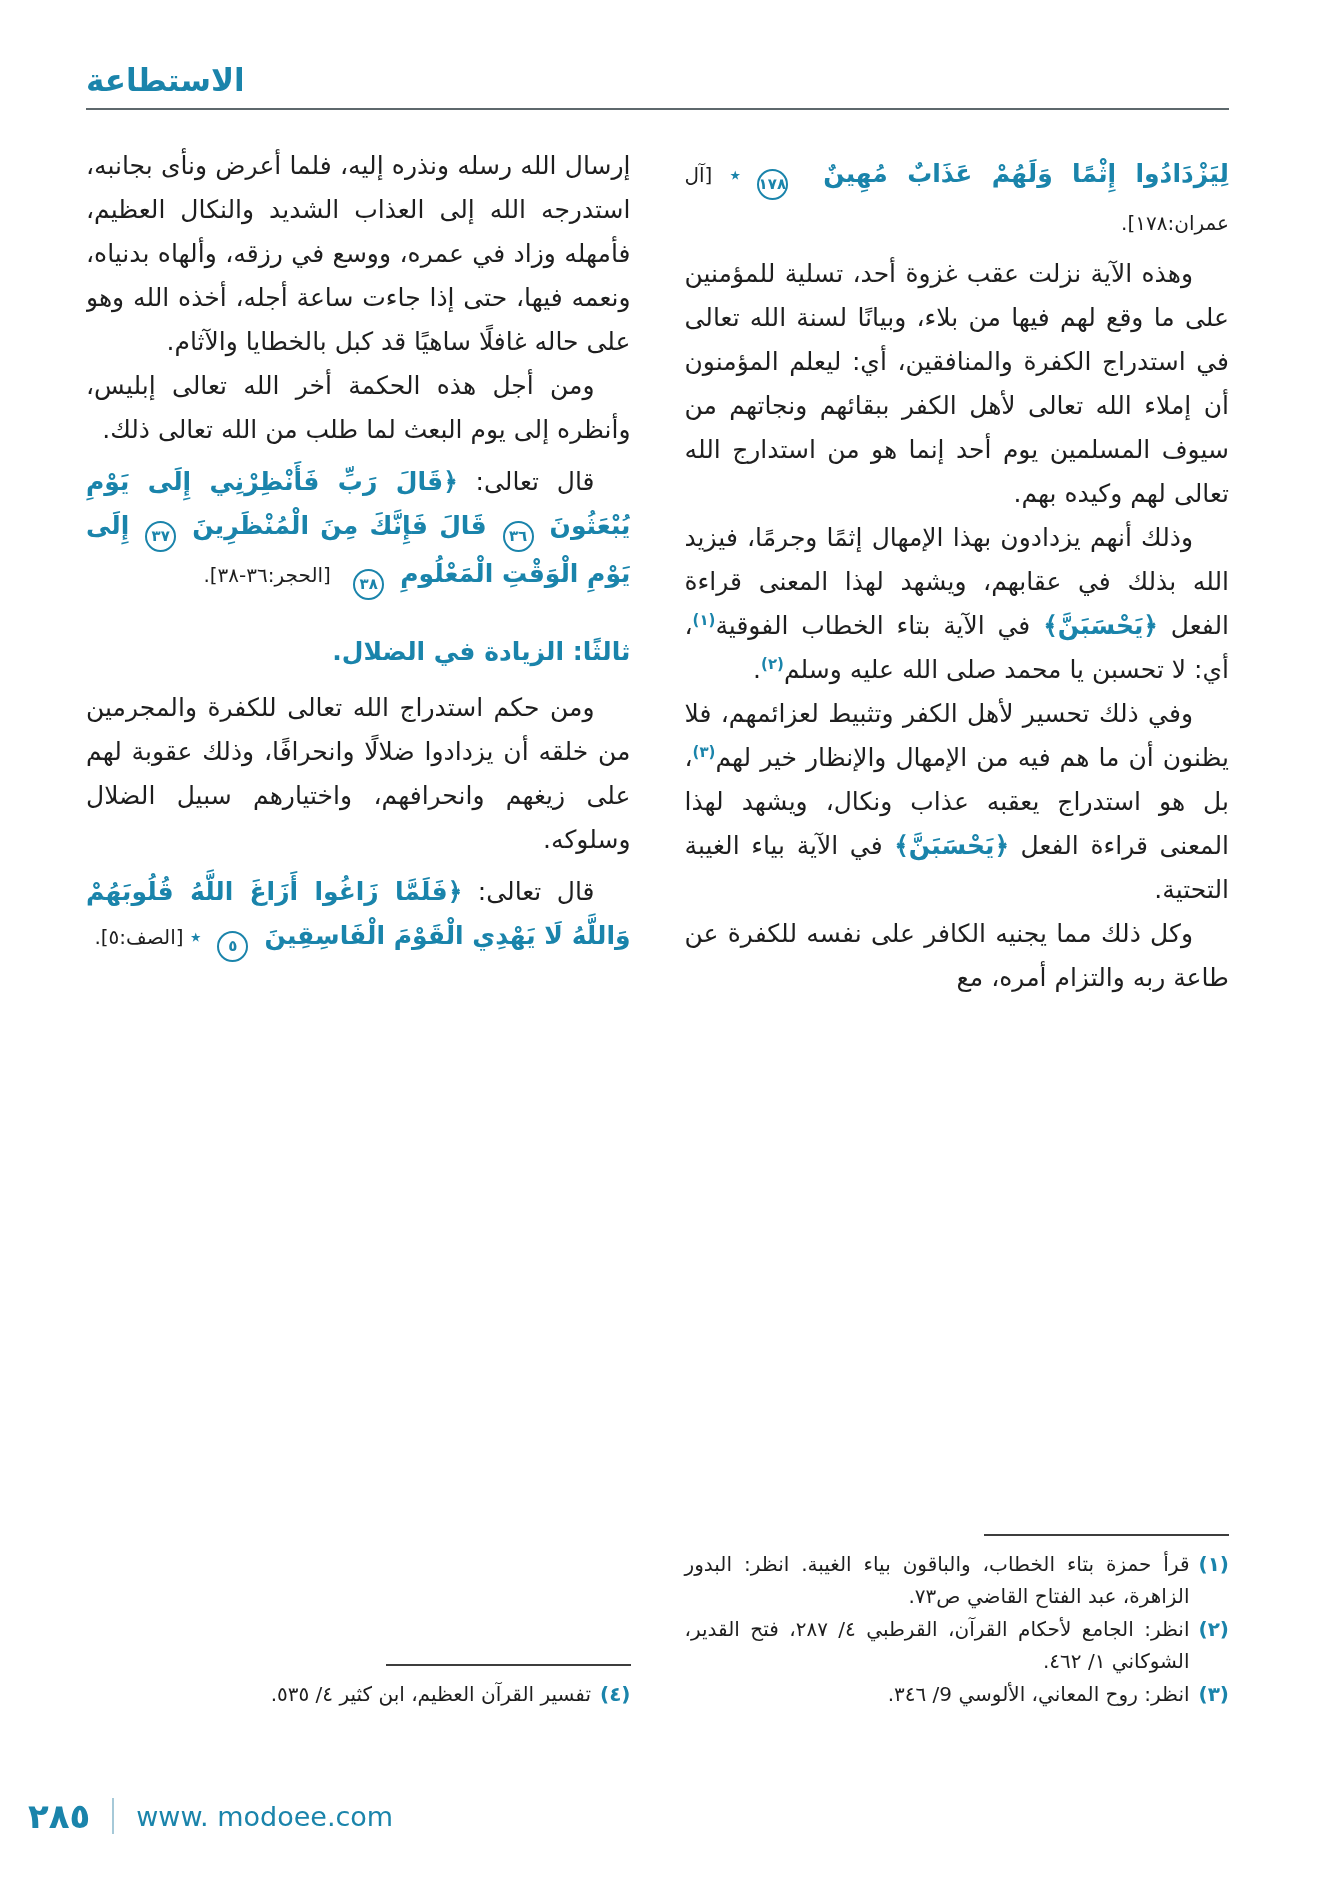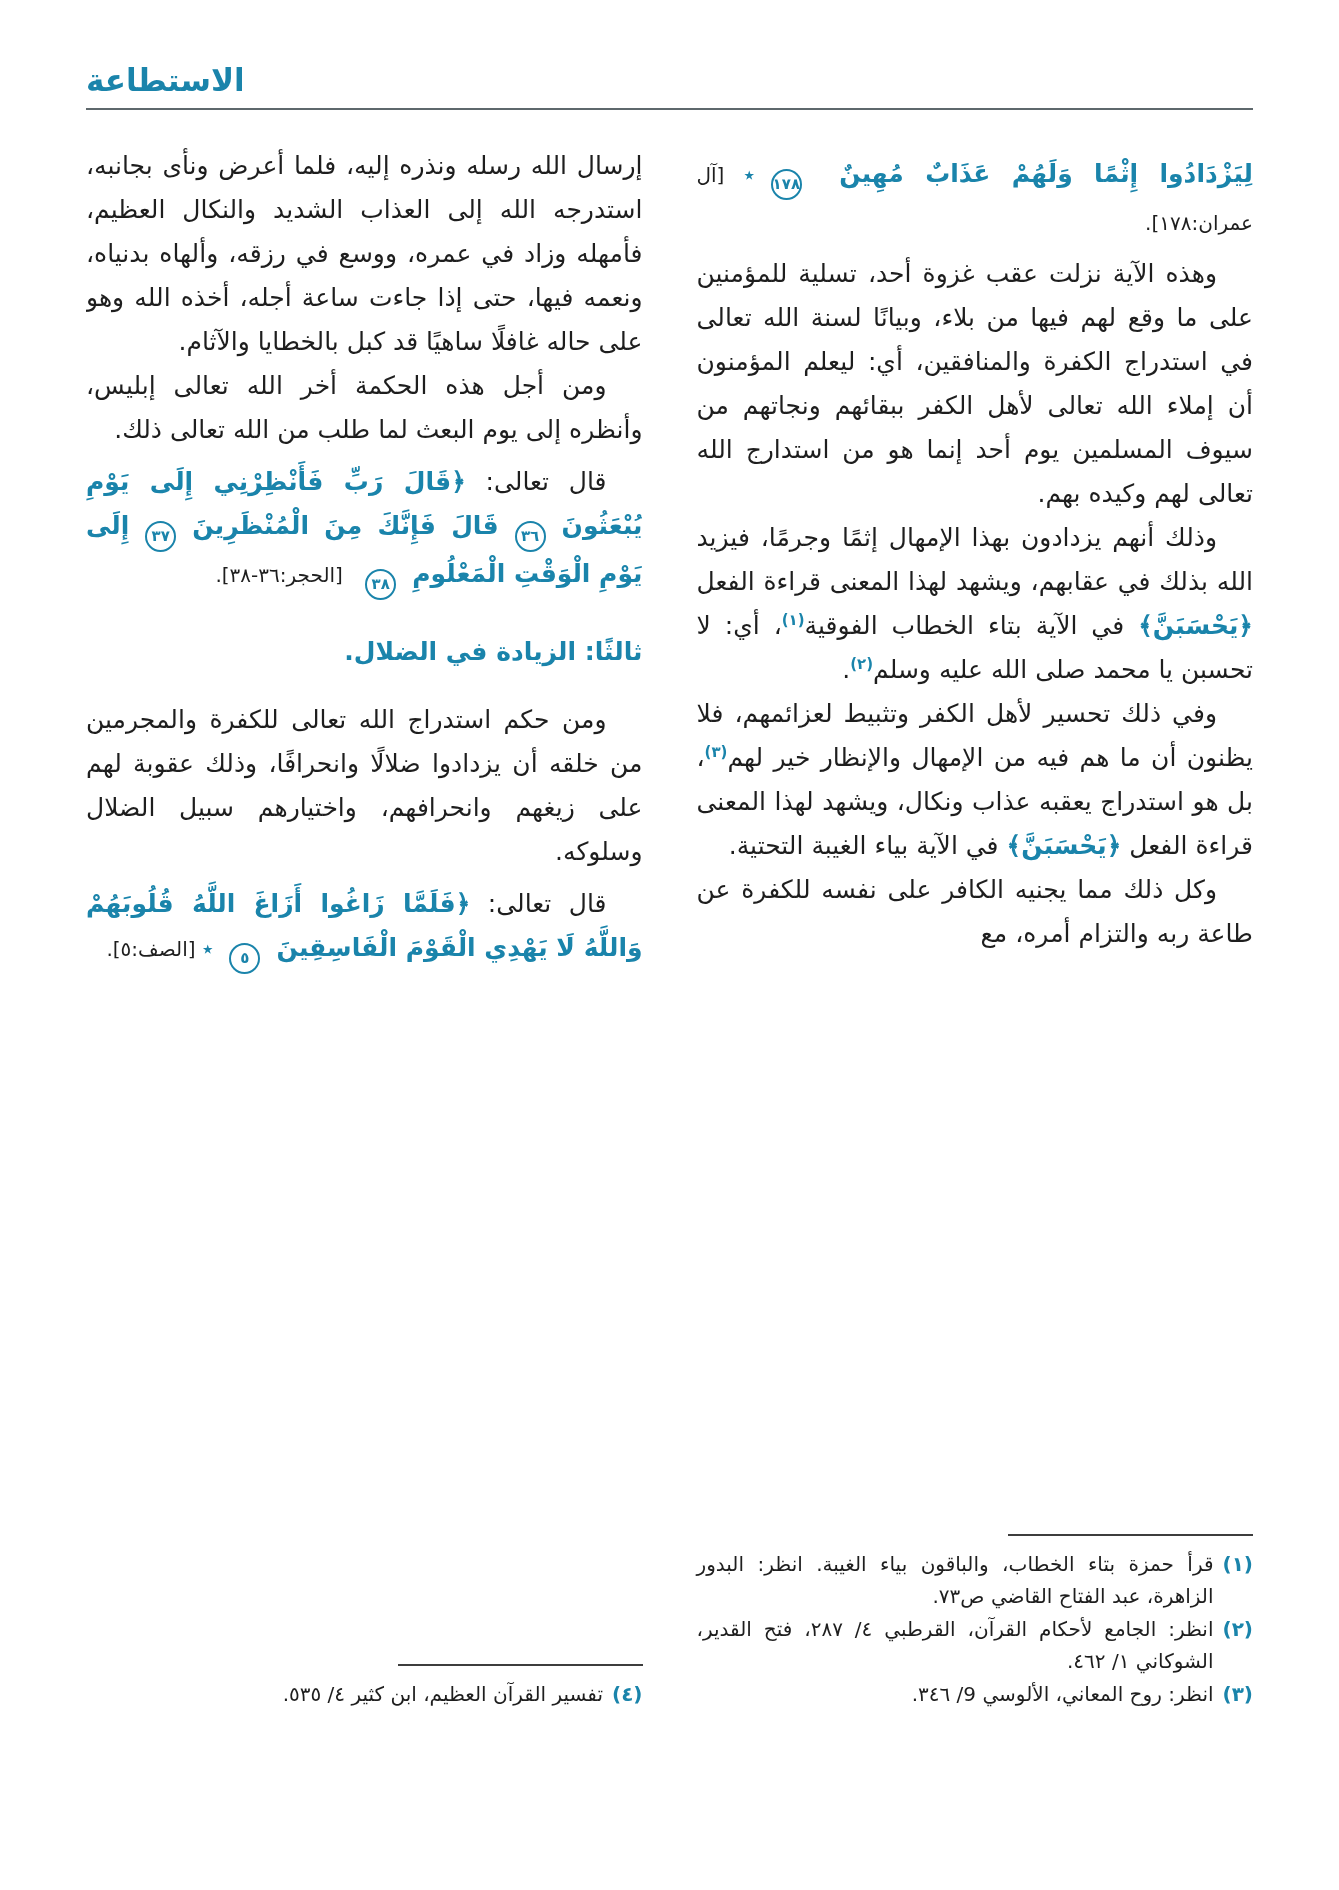--- a/index.html
+++ b/index.html
@@ -5,41 +5,41 @@
   :root { --accent: #1a84ab; --ink: #1e1e1e; }
   * { box-sizing: border-box; }
   html, body { margin: 0; padding: 0; }
   body {
     width: 1339px; height: 1890px; overflow: hidden;
     background: #ffffff; color: var(--ink);
     font-family: "DejaVu Sans", sans-serif;
   }
   .page {
     position: relative; width: 1339px; height: 1890px;
-    padding: 62px 86px 0 86px;
+    padding: 62px 110px 0 86px;
   }
   
   .page-header .title {
     color: var(--accent); font-size: 31px; font-weight: 700;
     margin: 0 0 10px 0; text-align: left;
   }
   .header-rule { border-top: 2px solid #5e686c; height: 0; }
   
   .content {
     display: flex; gap: 54px; margin-top: 34px;
     height: 1566px; overflow: hidden;
   }
   .column {
     flex: 1 1 0; display: flex; flex-direction: column;
     font-size: 25px; line-height: 1.76; text-align: justify;
   }
   .para { margin: 0; }
   .indent { text-indent: 36px; }
   .verse-para { margin: 8px 0; }
-  .heading { color: var(--accent); font-weight: 700; margin: 22px 0 24px 0; }
+  .heading { color: var(--accent); font-weight: 700; margin: 22px 0 12px 0; }
   
   .seg-q { color: var(--accent); font-weight: 700; }
   .seg-m { color: var(--accent); font-weight: 700; font-size: 15px; vertical-align: 9px; }
   .seg-r { font-size: 20px; }
   .seg-o { color: var(--accent); font-size: 21px; }
   .seg-a {
     display: inline-flex; align-items: center; justify-content: center;
     width: 31px; height: 31px; border: 2px solid var(--accent); border-radius: 50%;
     color: var(--accent); font-size: 15px; font-weight: 700;
     margin: 0 16px; vertical-align: -7px; text-indent: 0; line-height: 1;
@@ -107,14 +107,19 @@
         <div class="fn-divider"></div>
         <div class="footnote">
           <span class="fn-num">(٤)</span>
           <span class="fn-text">تفسير القرآن العظيم، ابن كثير ٤/ ٥٣٥.</span>
         </div>
       </div>
     </section>
 
   </main>
 
+  <footer class="footer">
+    <span class="page-num">٢٨٥</span>
+    <span class="footer-rule"></span>
+    <span class="site">www. modoee.com</span>
+  </footer>
 
 </div>
 
 </body></html>

